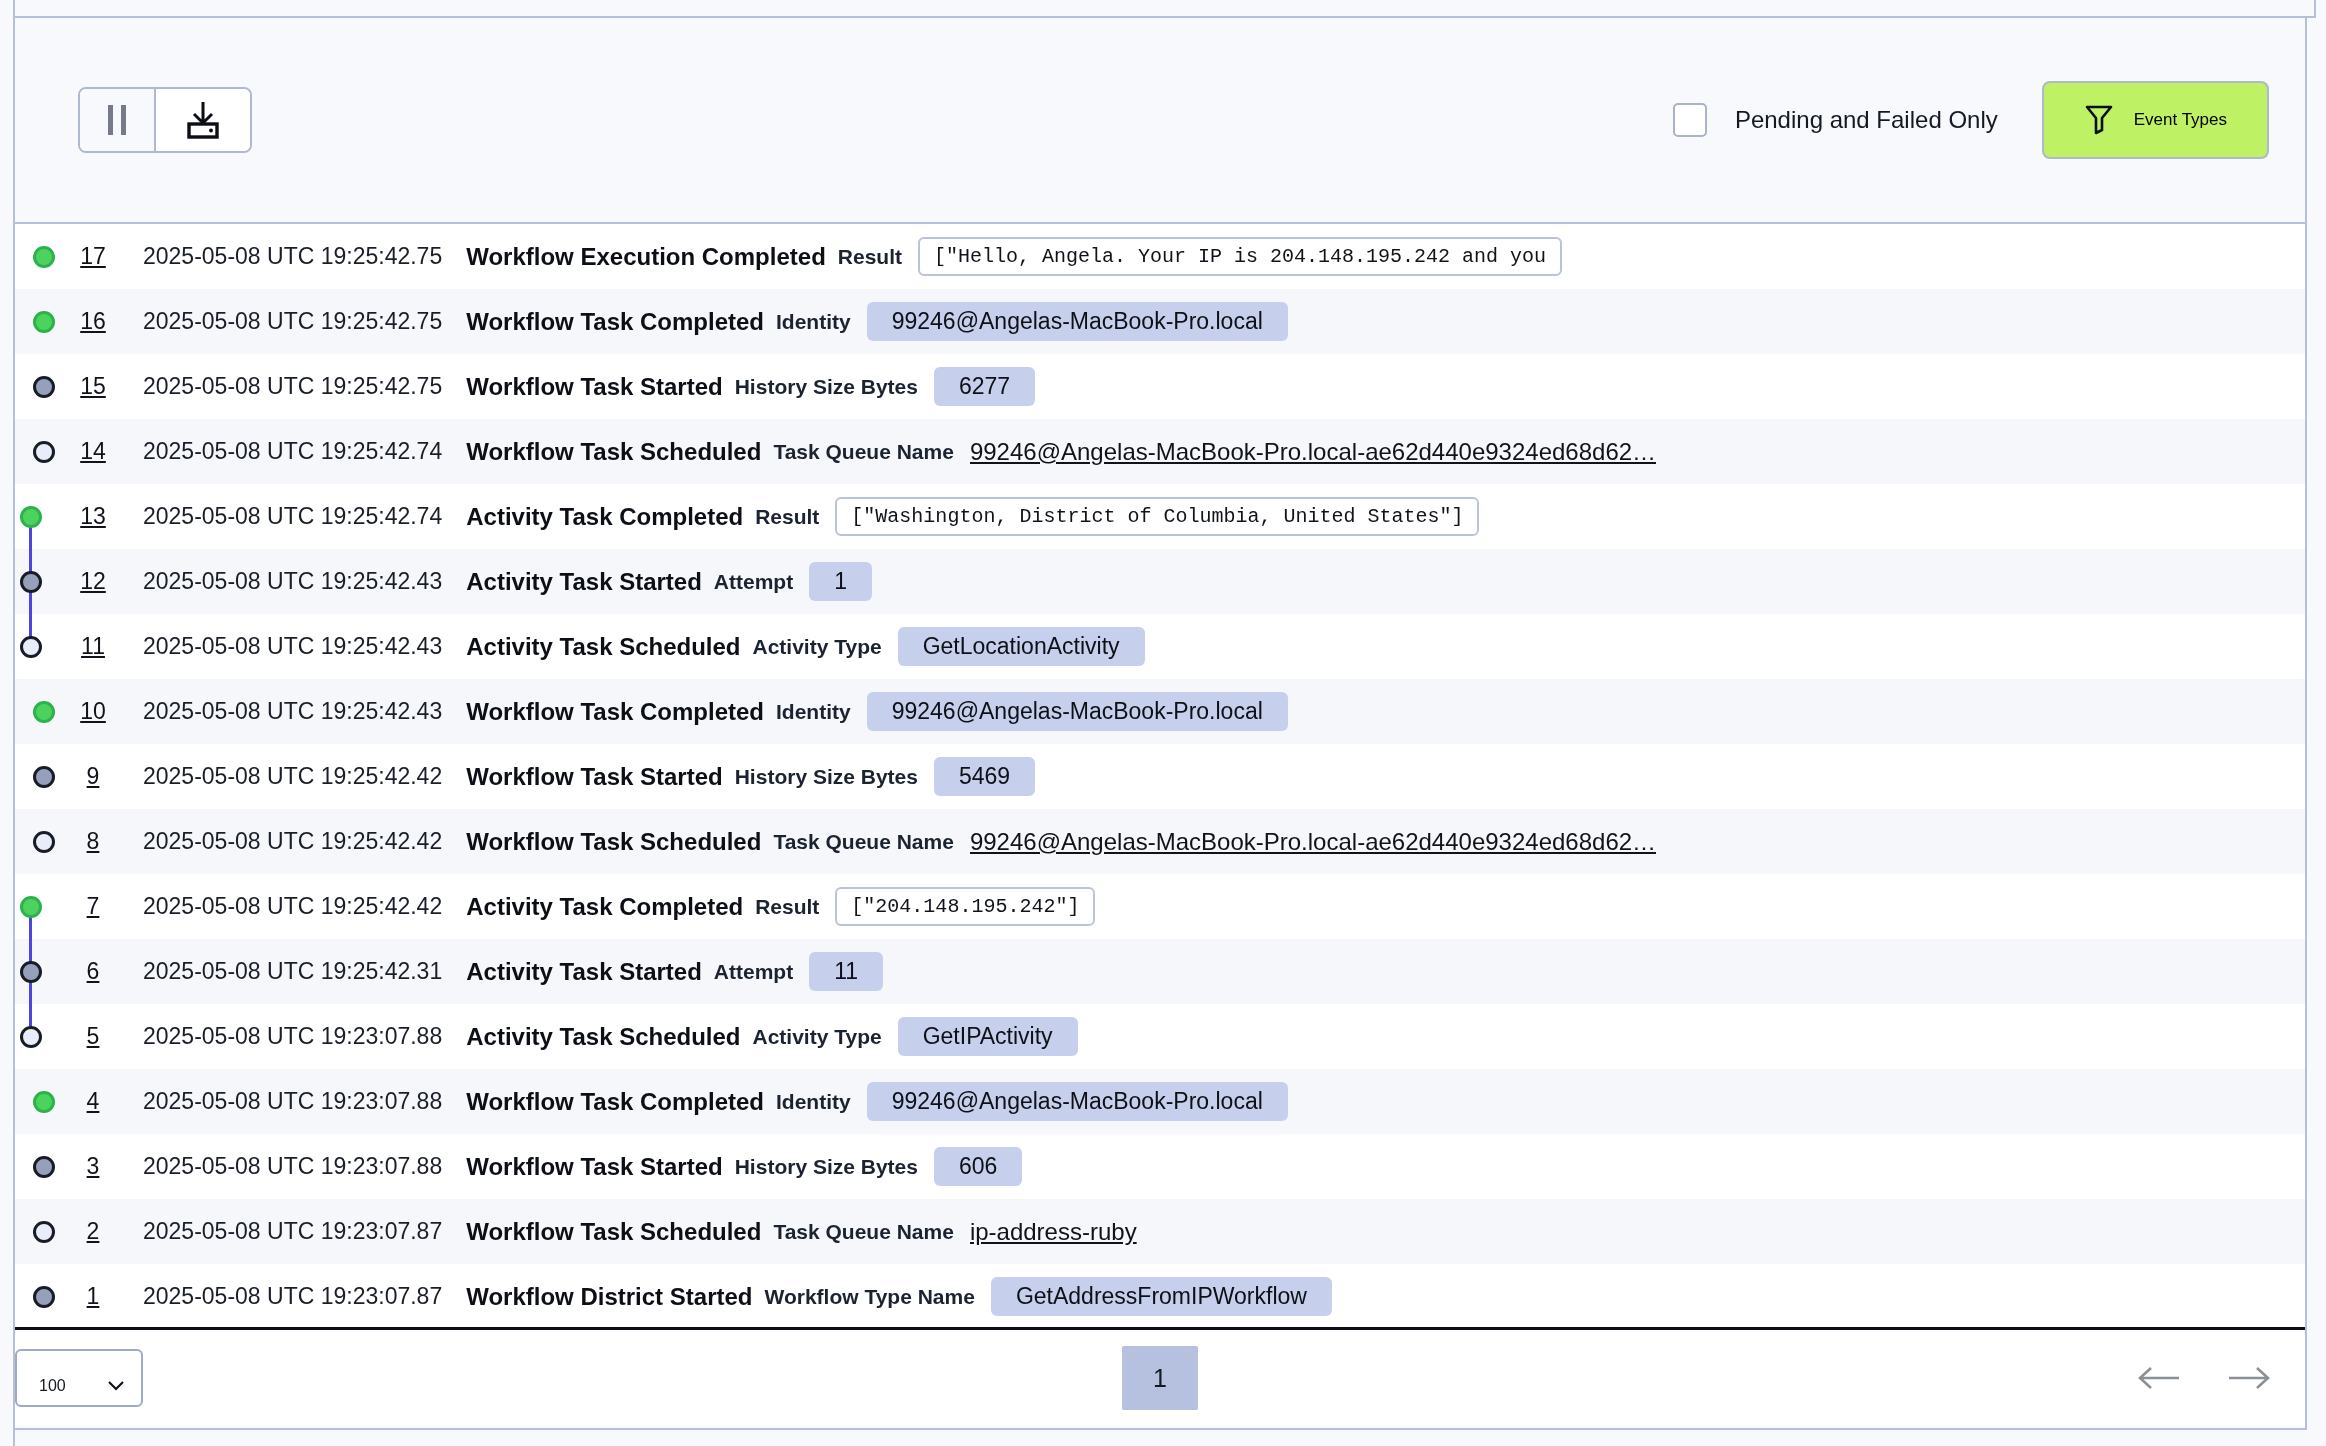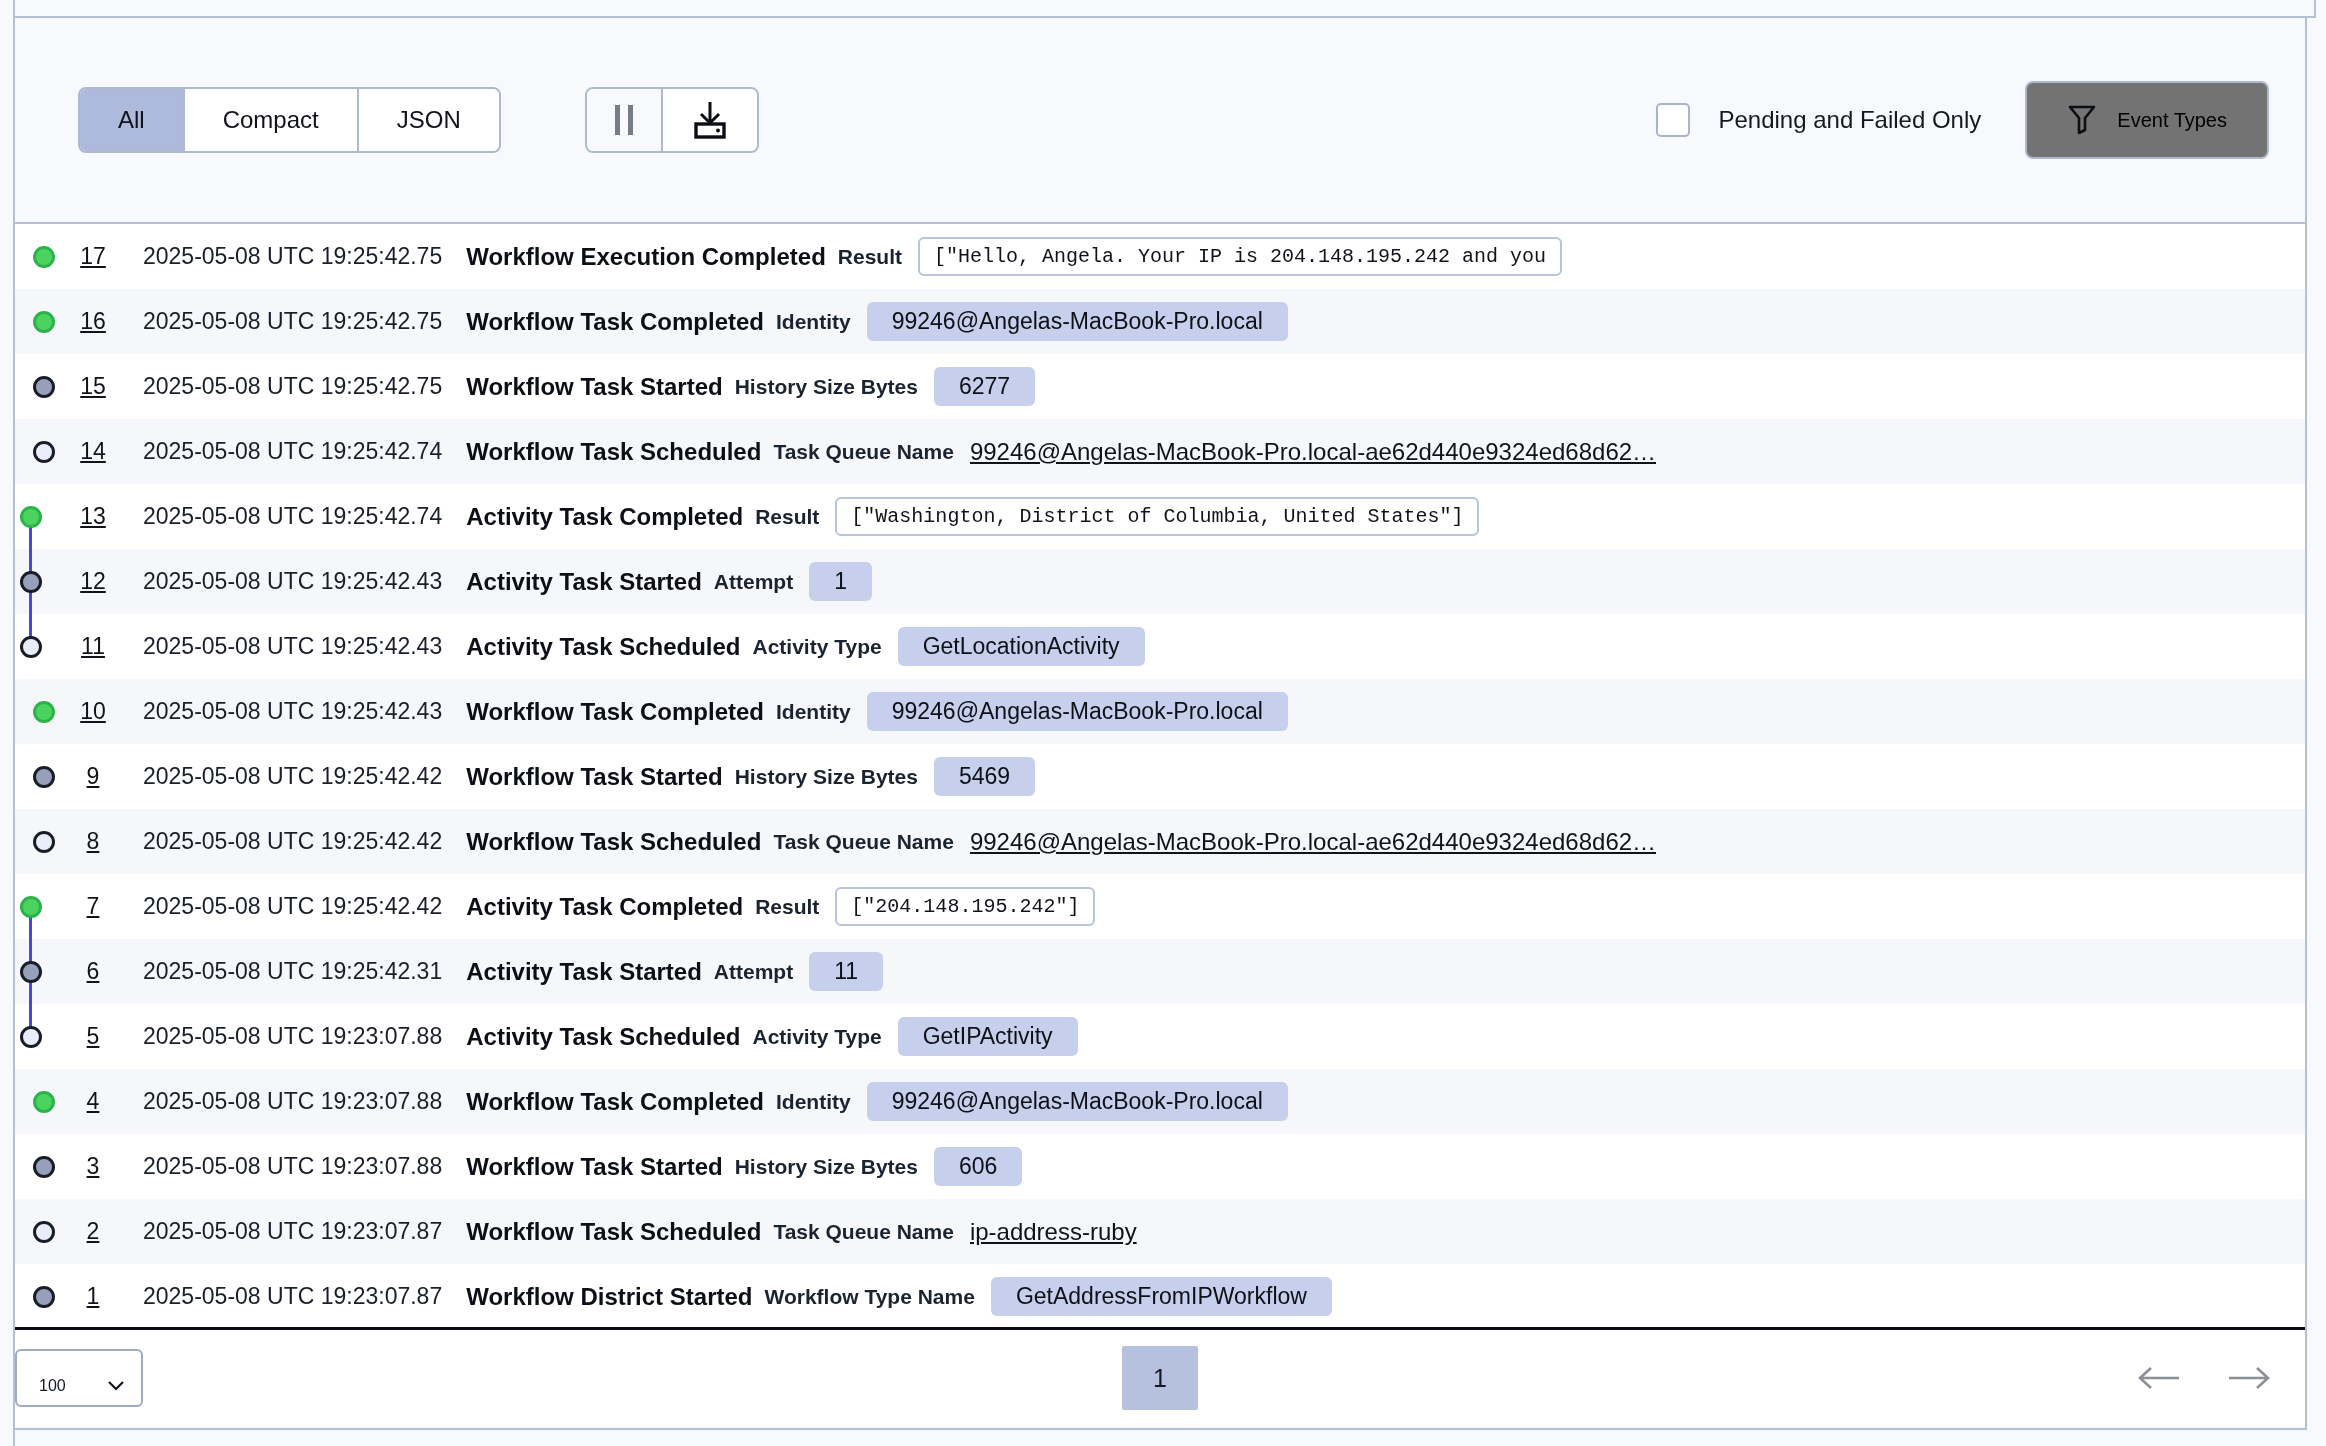--- a/index.html
+++ b/index.html
@@ -62,22 +62,22 @@
   .pause-bars i{display:block;width:5px;height:30px;background:#757b89;}
   .toolbar-right{display:flex;align-items:center;}
   .checkbox{
     width:34px;height:34px;border:2px solid #a9b4cb;border-radius:5px;background:#fff;
     margin-right:28px;cursor:pointer;flex:none;
   }
   .checkbox-label{font-size:24px;margin-right:44px;white-space:nowrap;}
   .event-types-btn{
     display:flex;align-items:center;gap:20px;
     height:78px;padding:0 40px;
-    border:2px solid var(--btn-border);border-radius:8px;background:#737373;
-    font-size:20px;cursor:pointer;white-space:nowrap;justify-content:space-between;
+    border:2px solid var(--btn-border);border-radius:8px;background:#bef264;
+    font-size:17px;cursor:pointer;white-space:nowrap;justify-content:space-between;
   }
   
   .table{
     position:relative;
     border-top:2px solid var(--border);
     background:#fff;
     height:1105px;
     overflow:hidden;
   }
   .timeline{position:absolute;left:26px;top:0;bottom:0;width:5px;background:var(--accent);}
@@ -150,25 +150,20 @@
 <body>
 
 <div class="page-left-line"></div>
 <div class="page-top-line"></div>
 <div class="page-top-right-line"></div>
 
 <div class="card">
 
   <div class="toolbar">
     <div class="toolbar-left">
-      <div class="seg-group view-group">
-        <div class="seg active">All</div>
-        <div class="seg">Compact</div>
-        <div class="seg">JSON</div>
-      </div>
 
 
       <div class="seg-group action-group">
         <div class="seg icon-seg pause-seg">
           <span class="pause-bars">
               <i></i>
               <i></i>
             </span>
         </div>
         <div class="seg icon-seg">

